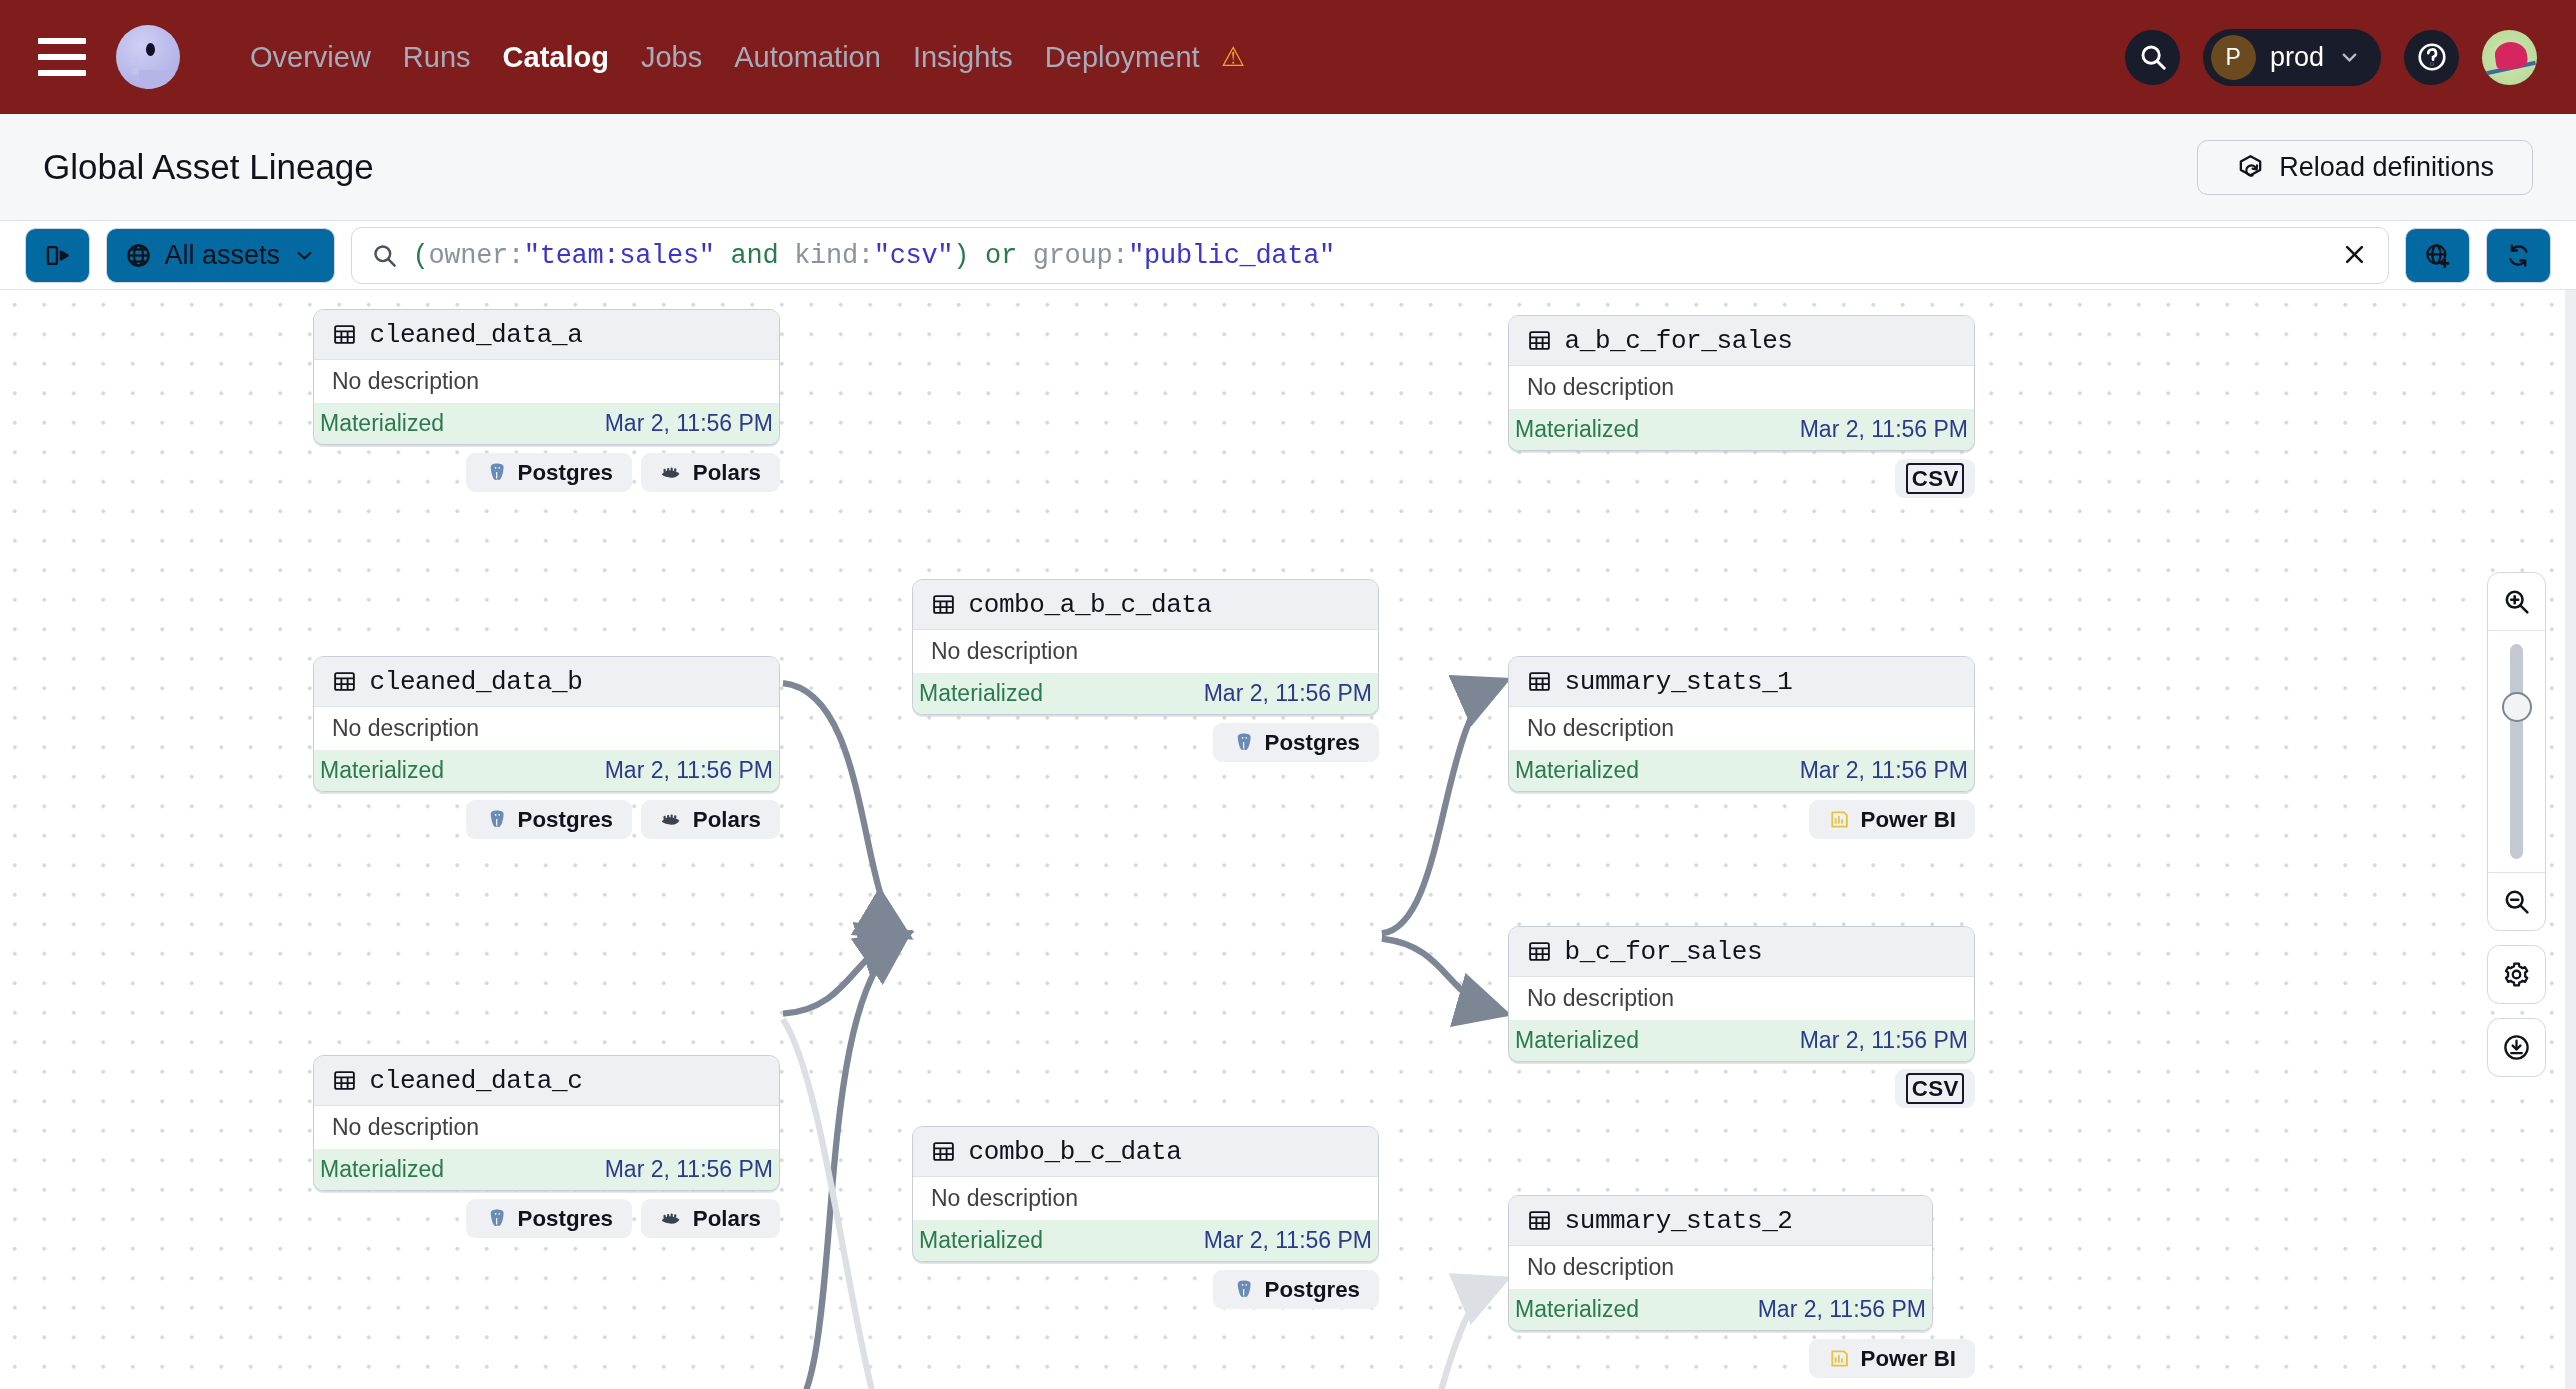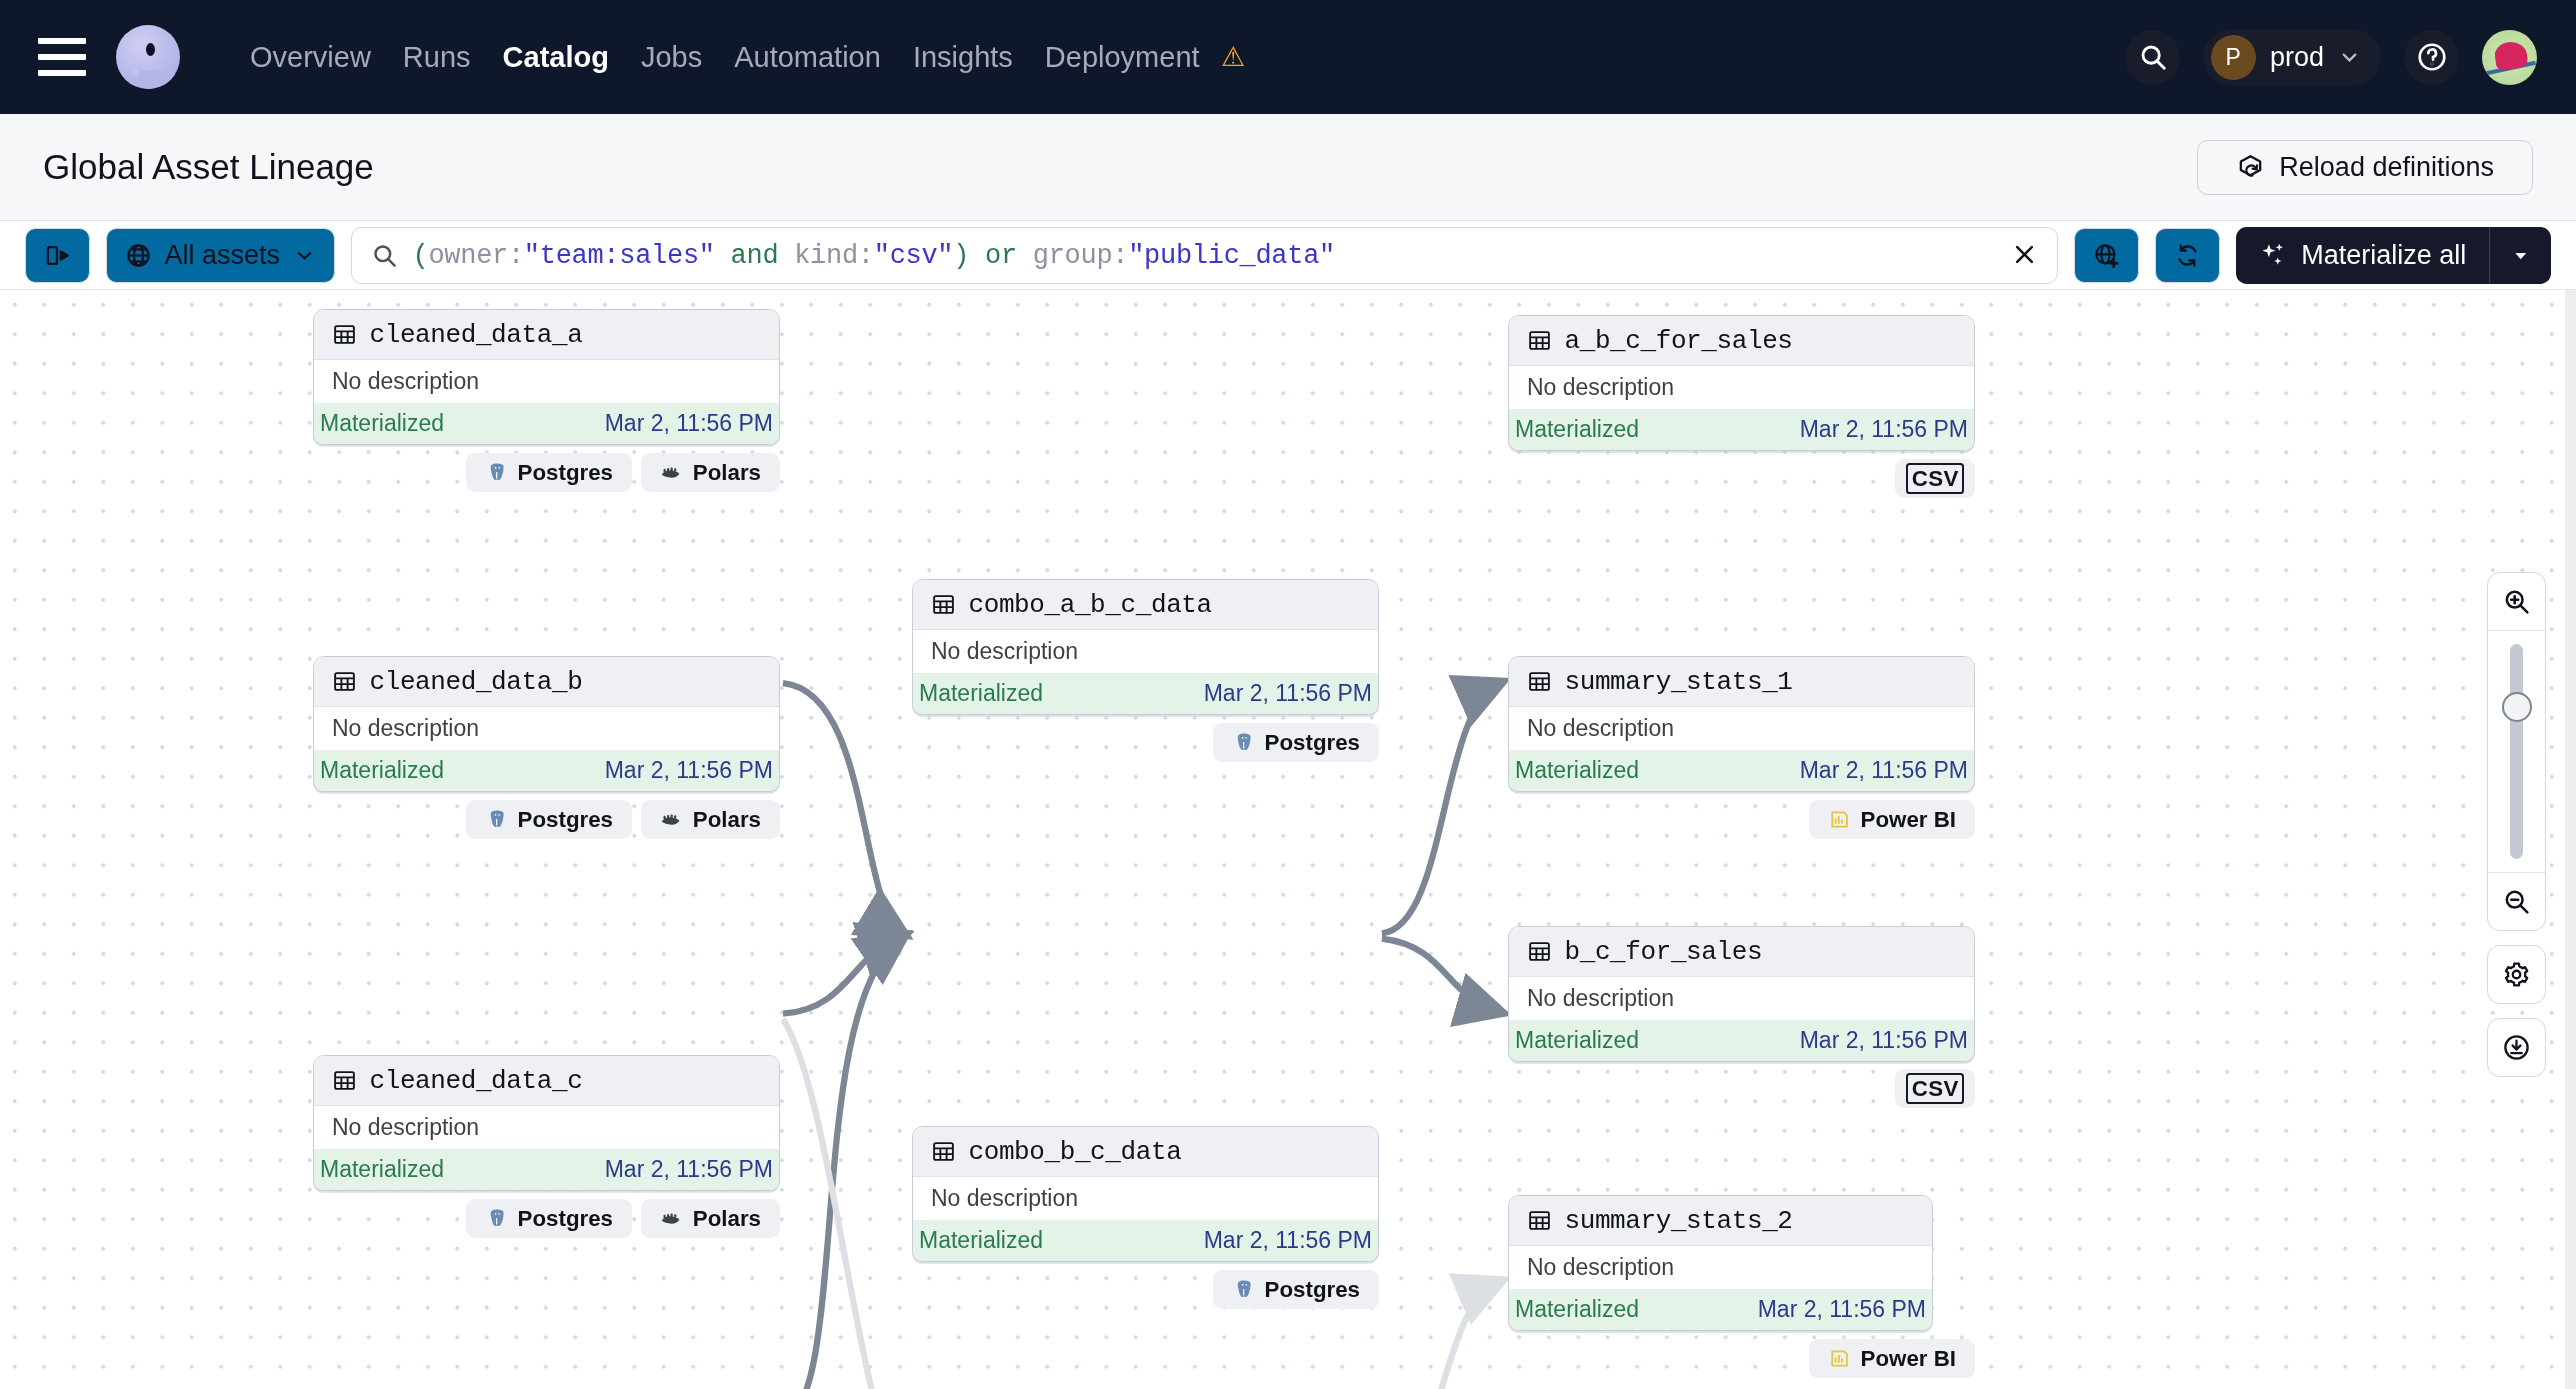--- a/index.html
+++ b/index.html
@@ -8,21 +8,21 @@
     font-family: "Liberation Sans", sans-serif;
     background: #ffffff;
     overflow: hidden;
   }
   .mono { font-family: "Liberation Mono", monospace; }
 
   
   #topnav {
     position: absolute; top: 0; left: 0;
     width: 2576px; height: 114px;
-    background: #0f172a;
+    background: #7f1d1d;
     display: flex; align-items: center;
   }
   #hamburger {
     margin-left: 38px; width: 48px; height: 39px;
     display: flex; flex-direction: column; justify-content: space-between;
     cursor: pointer;
   }
   #hamburger i { display:block; height: 6.3px; background: #fff; border-radius: 0.9px; }
   #logo {
     margin-left: 30px; width: 64px; height: 64px;
@@ -299,36 +299,20 @@
 
   <div class="tb-btn">
     <svg width="27" height="27" viewBox="0 0 24 24" fill="none" stroke="#10131c" stroke-width="2.1" stroke-linecap="round" stroke-linejoin="round">
       <path d="M19 8.5A7.4 7.4 0 0 0 6.1 7.2"></path>
         <polyline points="6.1 3.2 6.1 7.6 10.4 7.6"></polyline>
       <path d="M5 15.5a7.4 7.4 0 0 0 12.9 1.3"></path>
         <polyline points="17.9 20.8 17.9 16.4 13.6 16.4"></polyline>
     </svg>
   </div>
 
-  <div id="materialize">
-    <div class="main">
-      <svg width="29" height="29" viewBox="0 0 24 24" fill="#fff">
-        <path d="M9 2.6 10.4 6.6 14.4 8 10.4 9.4 9 13.4 7.6 9.4 3.6 8 7.6 6.6z"></path>
-        <path d="M17.6 2.2 18.4 4.4 20.6 5.2 18.4 6 17.6 8.2 16.8 6 14.6 5.2 16.8 4.4z"></path>
-        <path d="M16.4 13.6 17.2 15.8 19.4 16.6 17.2 17.4 16.4 19.6 15.6 17.4 13.4 16.6 15.6 15.8z"></path>
-      </svg>
-      <span>Materialize all</span>
-    </div>
-    <div class="divider"></div>
-    <div class="caret">
-      <svg width="21.5" height="21.5" viewBox="0 0 24 24" fill="#fff">
-          <polygon points="6,9 18,9 12,16"></polygon>
-        </svg>
-    </div>
-  </div>
 </div>
 
 <div id="canvas">
   <svg id="edges" viewBox="0 0 2882 1230" preserveAspectRatio="none">
     <defs>
       <marker id="ahS" markerWidth="9" markerHeight="9" refX="7" refY="4.5" orient="auto">
         <path d="M0,0 L9,4.5 L0,9 z" fill="#7c8694"></path>
       </marker>
       <marker id="ahF" markerWidth="9" markerHeight="9" refX="7" refY="4.5" orient="auto">
         <path d="M0,0 L9,4.5 L0,9 z" fill="#dcdfe4"></path>

